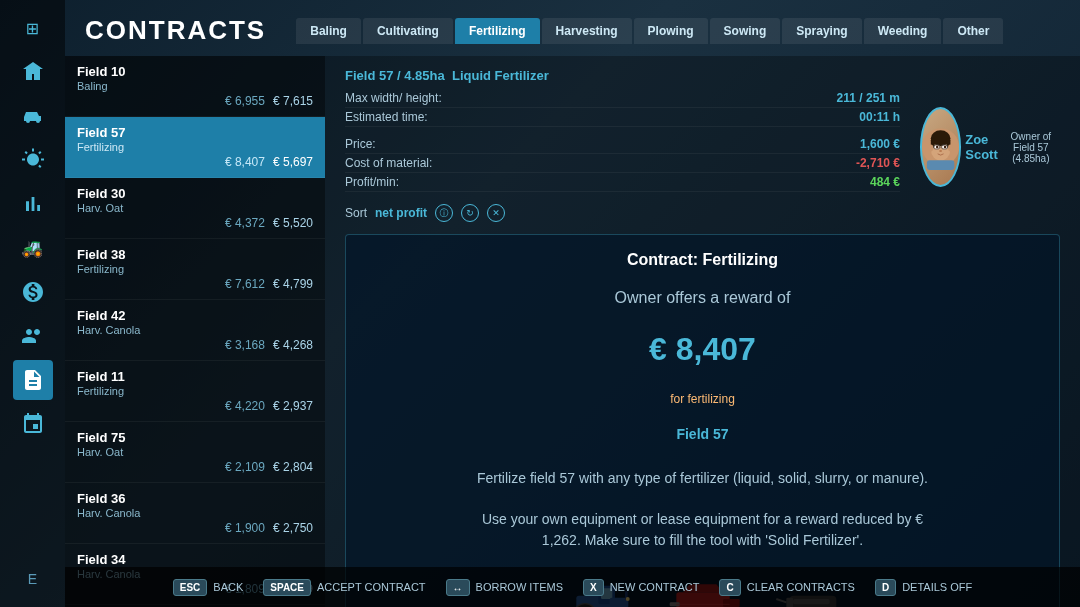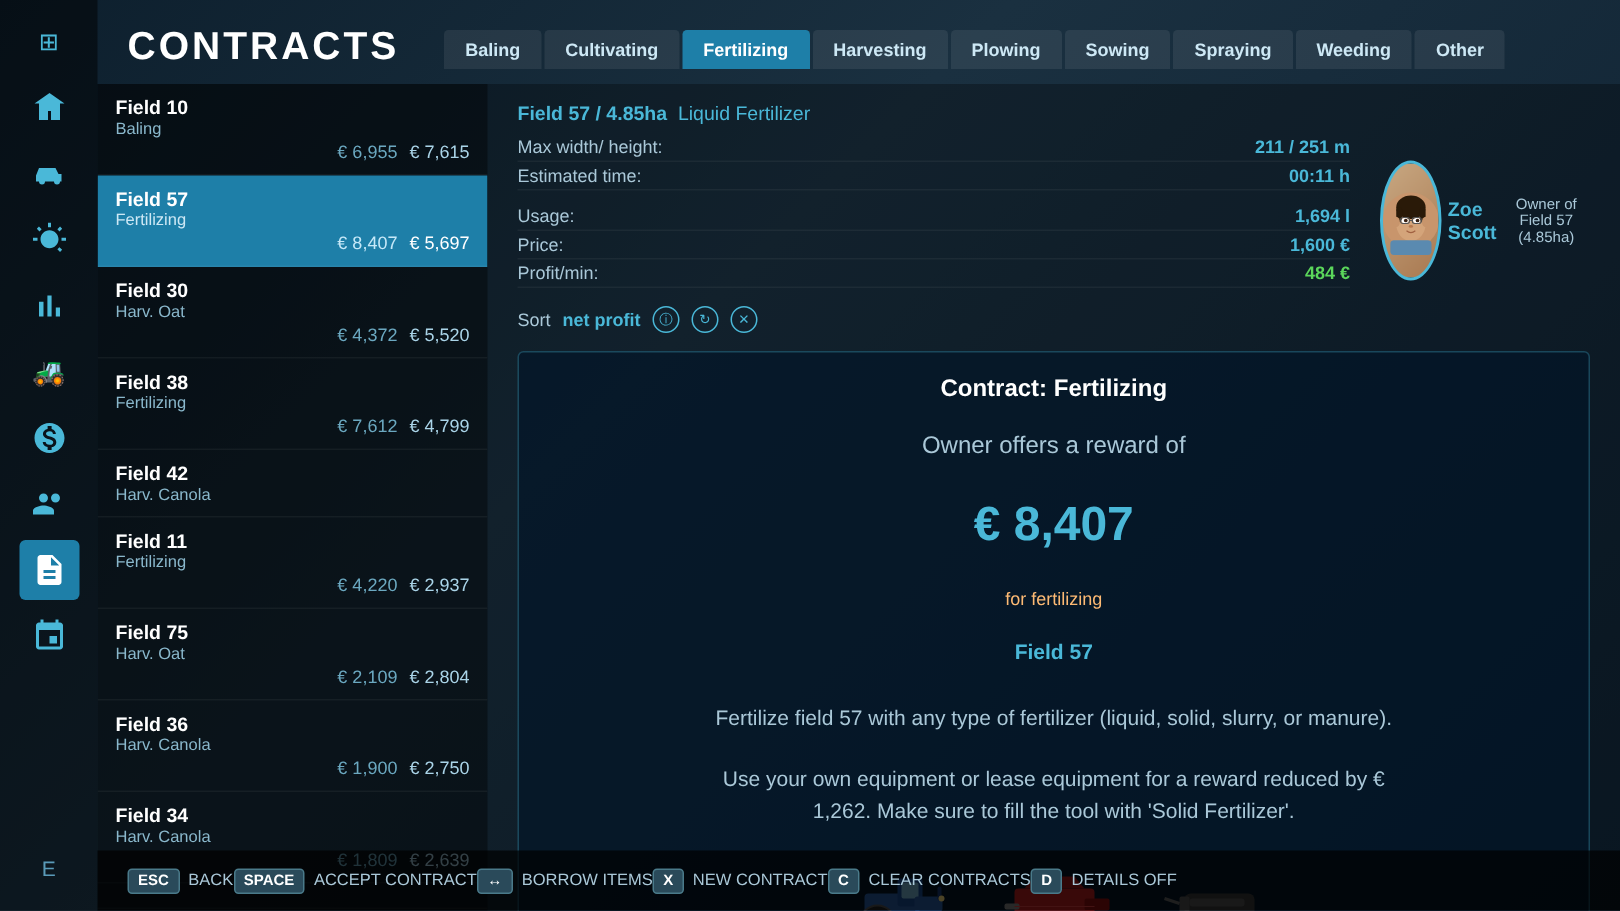--- a/index.html
+++ b/index.html
@@ -69,21 +69,21 @@
       bottom: 40px;
       z-index: 5;
       display: flex;
       flex-direction: column;
     }
 
     
     .header {
       padding: 15px 20px 10px 20px;
       display: flex;
-      align-items: flex-end;
+      align-items: center;
       gap: 20px;
     }
 
     .page-title {
       font-size: 26px;
       font-weight: bold;
       color: #fff;
       letter-spacing: 2px;
       margin-right: 10px;
     }
@@ -355,21 +355,23 @@
     .bottom-bar {
       position: absolute;
       bottom: 0;
       left: 65px;
       right: 0;
       height: 40px;
       background: rgba(0,0,0,0.7);
       display: flex;
       align-items: center;
       padding: 0 20px;
+      gap: 20px;
       z-index: 10;
+      justify-content: center;
     }
 
     .hotkey {
       display: flex;
       align-items: center;
       gap: 6px;
       font-size: 11px;
     }
 
     .key {
@@ -512,20 +514,24 @@
         <div class="contract-item-sub">Fertilizing</div>
         <div class="contract-item-values">
           <span class="val-secondary">€ 7,612</span>
           <span>€ 4,799</span>
         </div>
       </div>
 
       <div class="contract-item">
         <div class="contract-item-name">Field 42</div>
         <div class="contract-item-sub">Harv. Canola</div>
+        <div class="contract-item-values">
+          <span class="val-secondary">€ 3,168</span>
+          <span>€ 4,268</span>
+        </div>
       </div>
 
       <div class="contract-item">
         <div class="contract-item-name">Field 11</div>
         <div class="contract-item-sub">Fertilizing</div>
         <div class="contract-item-values">
           <span class="val-secondary">€ 4,220</span>
           <span>€ 2,937</span>
         </div>
       </div>
@@ -563,38 +569,38 @@
         
       </div>
 
     </div>
 
     <div class="detail-panel">
 
       <div class="detail-top">
         <div class="detail-info">
           <div class="detail-field-title">
-            <span>Field 57 / 4.85ha</span>&nbsp;&nbsp;<span style="color:#4ab8d8; font-weight:normal;">Liquid Fertilizer</span>
+            <span>Field 57 / 4.85ha</span>&nbsp;&nbsp;<span style="color:#4ab8d8; font-weight:bold;">Liquid Fertilizer</span>
           </div>
           <div class="detail-row">
             <span class="detail-row-label">Max width/ height:</span>
             <span class="detail-row-value">211 / 251 m</span>
           </div>
           <div class="detail-row">
             <span class="detail-row-label">Estimated time:</span>
             <span class="detail-row-value">00:11 h</span>
           </div>
           <div style="height:8px;"></div>
           <div class="detail-row">
-            <span class="detail-row-label">Usage:</span>
-            <span class="detail-row-value">1,694 l</span>
-          </div>
-          <div class="detail-row">
             <span class="detail-row-label">Price:</span>
             <span class="detail-row-value">1,600 €</span>
+          </div>
+          <div class="detail-row">
+            <span class="detail-row-label">Cost of material:</span>
+            <span class="detail-row-value red">-2,710 €</span>
           </div>
           <div class="detail-row">
             <span class="detail-row-label">Profit/min:</span>
             <span class="detail-row-value green">484 €</span>
           </div>
           <div class="sort-row" style="margin-top:8px;">
             <span>Sort</span>
             <span class="sort-option">net profit</span>
             <div class="sort-icon">ⓘ</div>
             <div class="sort-icon">↻</div>

